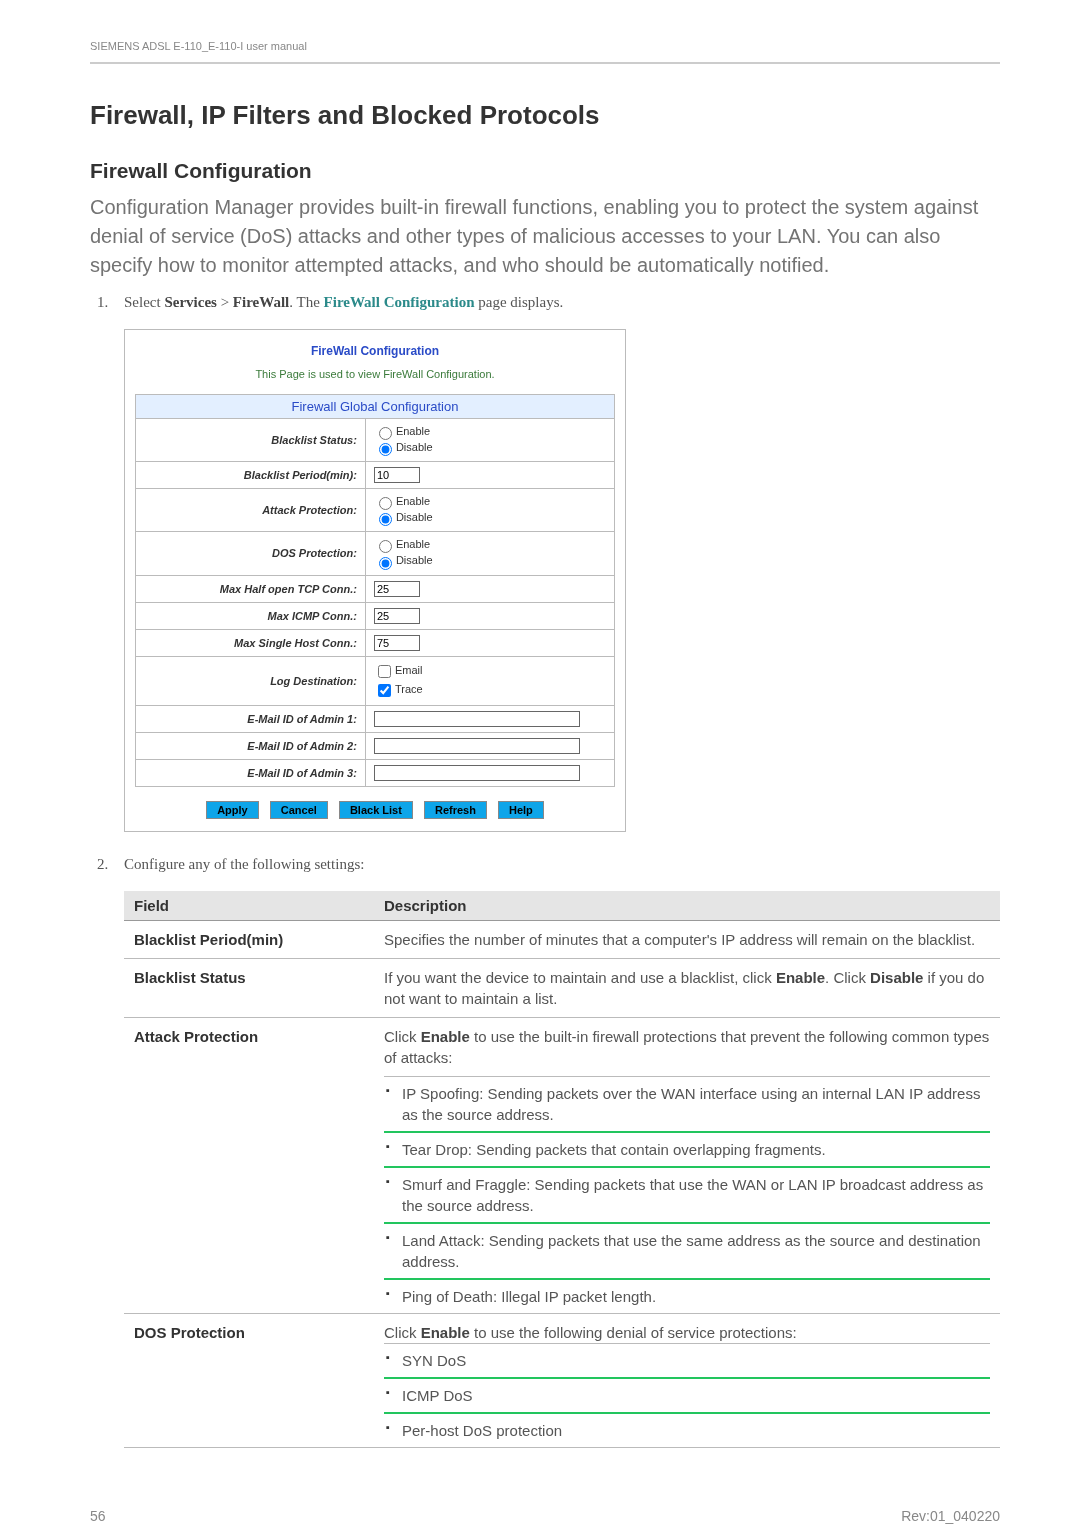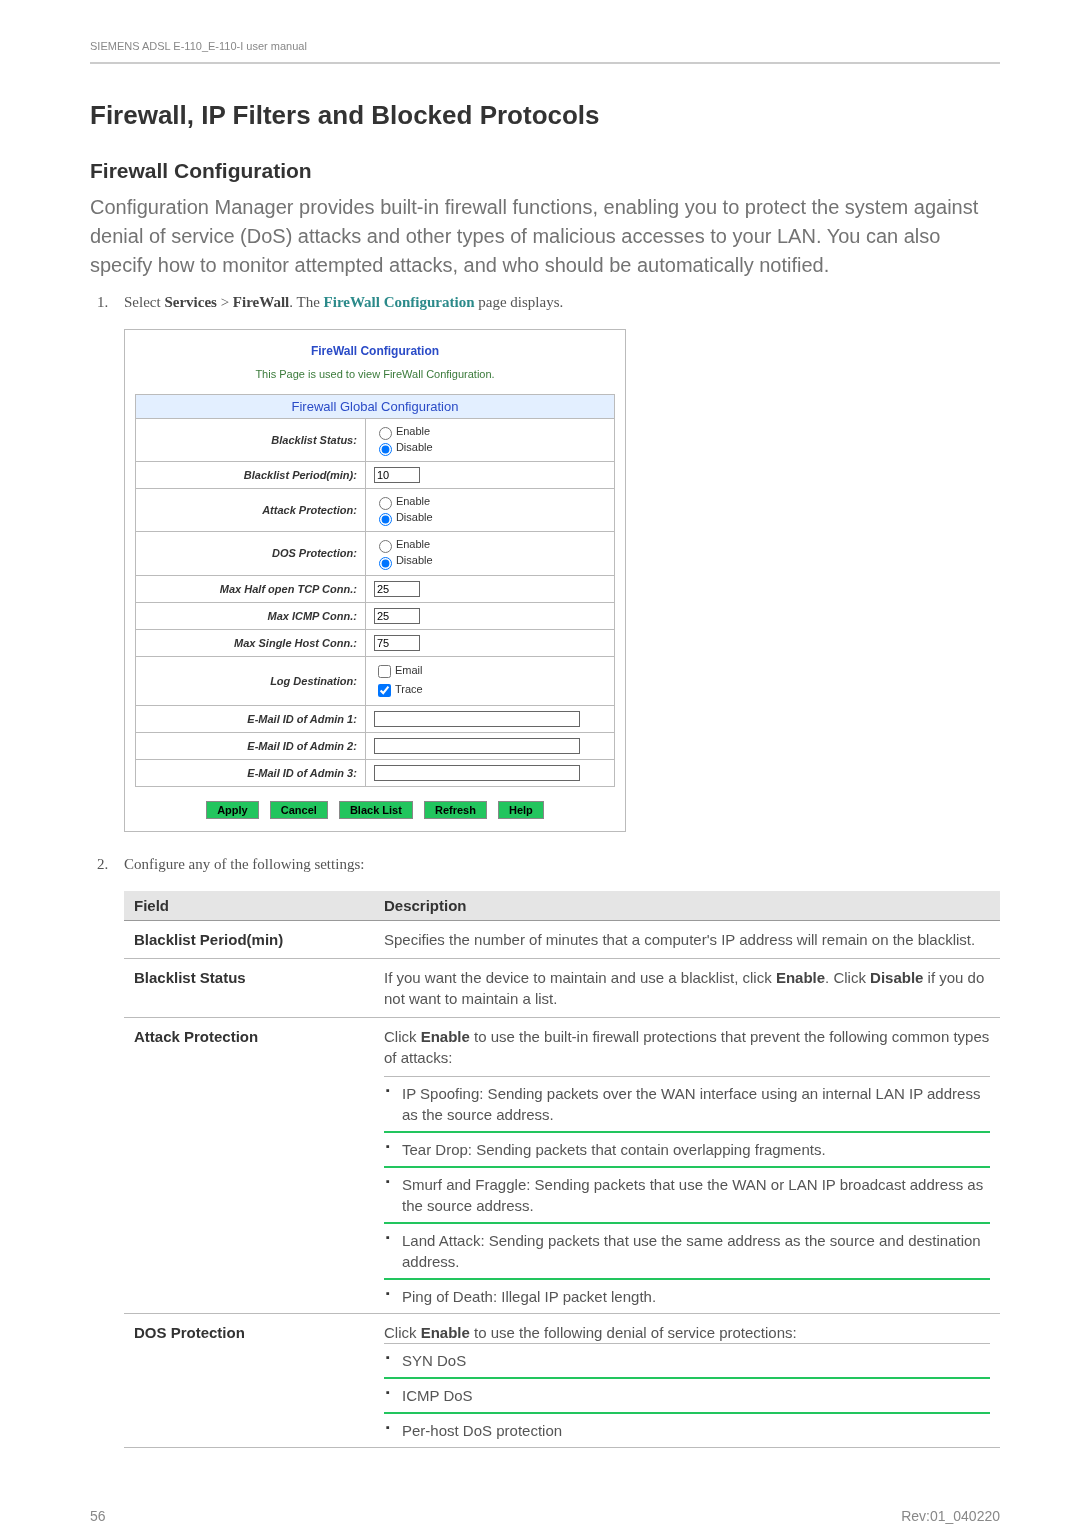--- a/index.html
+++ b/index.html
@@ -131,21 +131,21 @@
   .button-row {
     margin-top: 14px;
     text-align: center;
   }
   .button-row button {
     font-family: Verdana, Arial, sans-serif;
     font-size: 11px;
     font-weight: 700;
     padding: 2px 10px;
     margin: 0 4px;
-    background: #22c55e;
+    background: #0ea5e9;
     border: 1px solid #888;
   }
 
   
   table.desc-table {
     width: 100%;
     border-collapse: collapse;
     margin-left: 34px;
     width: calc(100% - 34px);
     font-size: 15px;

